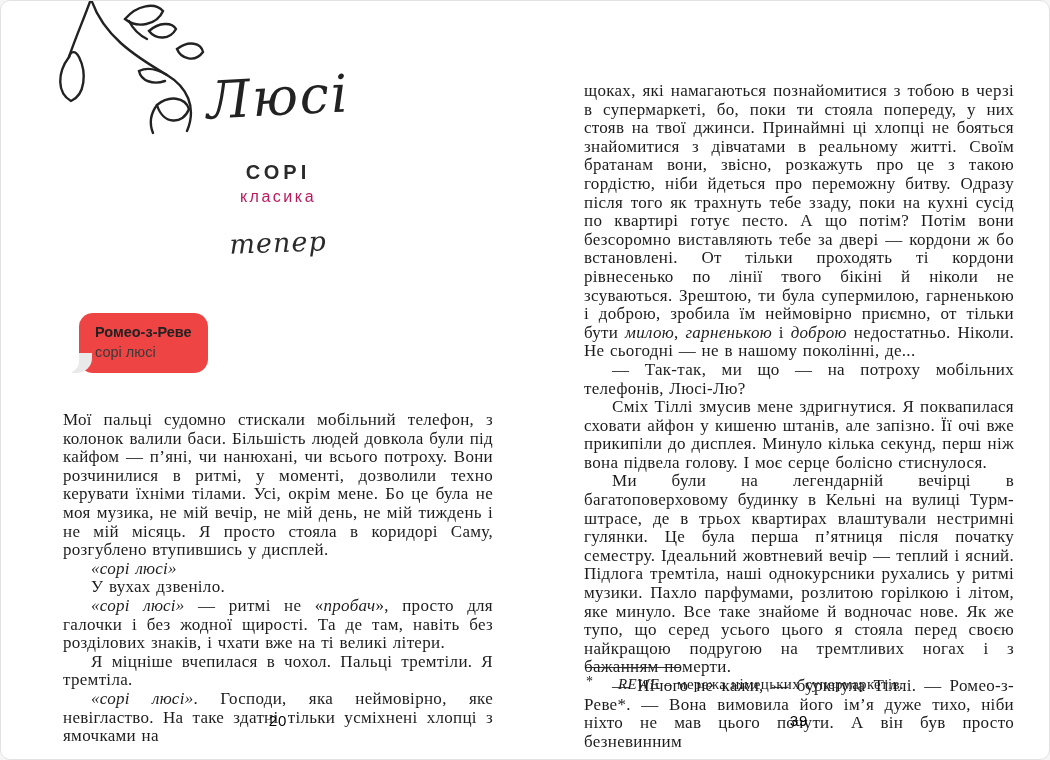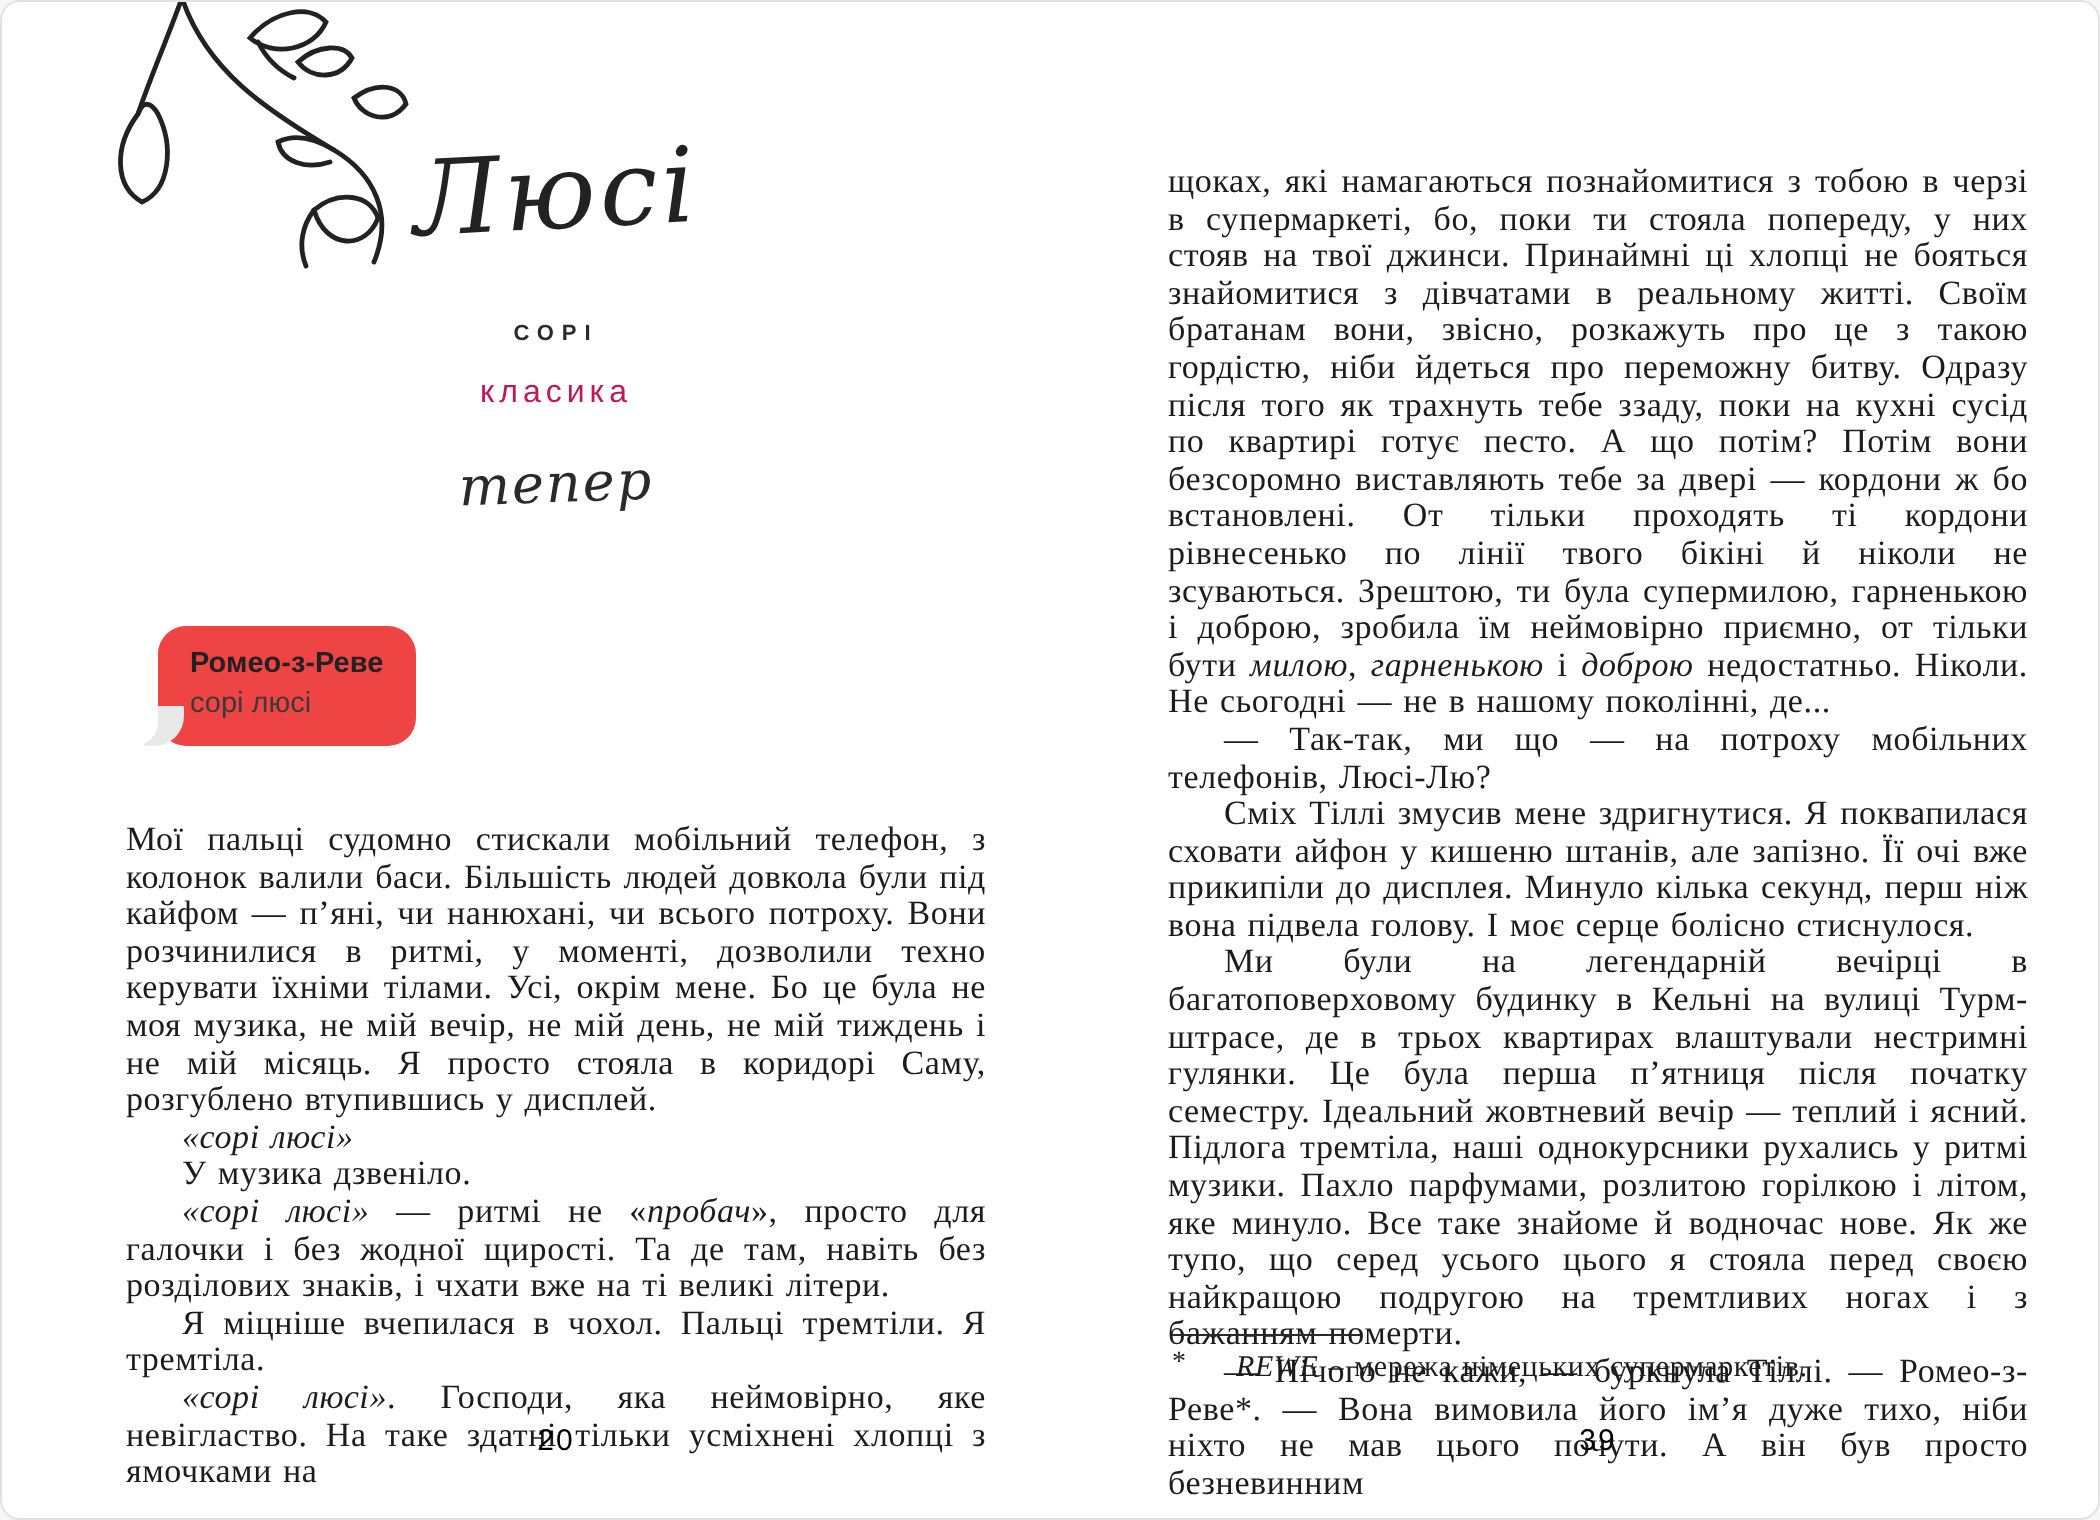--- a/index.html
+++ b/index.html
@@ -17,21 +17,21 @@
   .branch svg{width:100%;height:100%;}
 
   
   .chapter-title{
     position:absolute;top:66px;left:0;width:100%;text-align:center;
     font-family:"DejaVu Serif",serif;font-style:italic;font-size:52px;
     letter-spacing:2px;transform:rotate(-3deg);color:#222;
   }
   .chapter-caps{
     position:absolute;top:160px;left:0;width:100%;text-align:center;
-    font-family:"Liberation Sans",sans-serif;font-weight:700;font-size:11px;
+    font-family:"Liberation Sans",sans-serif;font-weight:700;font-size:20px;
     letter-spacing:4px;color:#2a2a2a;
   }
   .chapter-sub{
     position:absolute;top:187px;left:0;width:100%;text-align:center;
     font-family:"Liberation Sans",sans-serif;font-weight:400;font-size:16px;
     letter-spacing:2.5px;color:#be185d;
   }
   .chapter-word{
     position:absolute;top:226px;left:0;width:100%;text-align:center;
     font-family:"DejaVu Serif",serif;font-style:italic;font-size:27px;
@@ -104,21 +104,21 @@
     <div class="chapter-word">тепер</div>
 
     <div class="bubble">
       <div class="sender">Ромео-з-Реве</div>
       <div class="msg">сорі люсі</div>
     </div>
 
     <div class="body body-left">
         <p class=""><span>Мої пальці судомно стискали мобільний телефон, з колонок валили баси. Більшість людей довкола були під кайфом — п’яні, чи нанюхані, чи всього потроху. Вони розчинилися в ритмі, у моменті, дозволили техно керувати їхніми тілами. Усі, окрім мене. Бо це була не моя музика, не мій вечір, не мій день, не мій тиждень і не мій місяць. Я просто стояла в коридорі Саму, розгублено втупившись у дисплей.</span></p>
         <p class="indent"><span class="it">«сорі люсі»</span></p>
-        <p class="indent"><span>У музика дзвеніло.</span></p>
+        <p class="indent"><span>У вухах дзвеніло.</span></p>
         <p class="indent"><span class="it">«сорі люсі»</span><span> — ритмі не «</span><span class="it">пробач</span><span>», просто для галочки і без жодної щирості. Та де там, навіть без розділових знаків, і чхати вже на ті великі літери.</span></p>
         <p class="indent"><span>Я міцніше вчепилася в чохол. Пальці тремтіли. Я тремтіла.</span></p>
         <p class="indent"><span class="it">«сорі люсі»</span><span>. Господи, яка неймовірно, яке невігластво. На таке здатні тільки усміхнені хлопці з ямочками на</span></p>
       </div>
 
     <div class="pageno">20</div>
   </div>
 
   <div class="page page-right">
 

